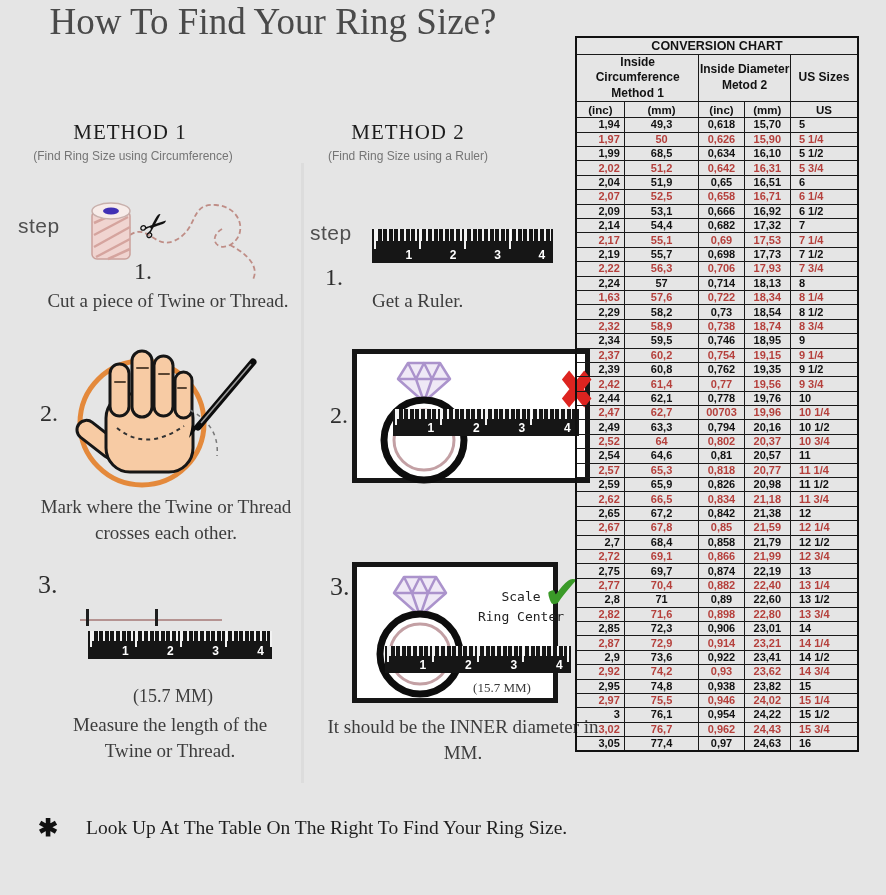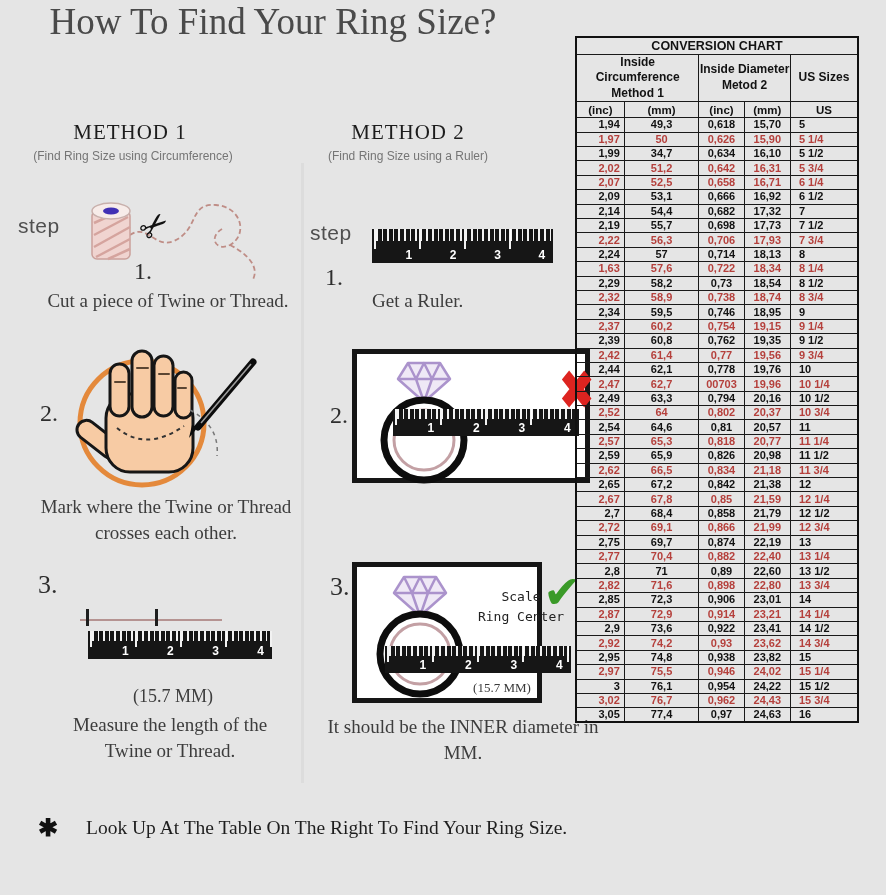--- a/index.html
+++ b/index.html
@@ -160,21 +160,21 @@
     <span class="rnum" style="left: 18.5%;">1</span>
         <span class="rnum" style="left: 43%;">2</span>
         <span class="rnum" style="left: 67.5%;">3</span>
         <span class="rnum" style="left: 92%;">4</span>
       </div>
     <span class="x-mark">✖</span>
   </div>
 
   <div class="abs step-num big" style="left:330px;top:572px;">3.</div>
 
-  <div class="abs frame" style="left:352px;top:562px;width:190px;height:141px;">
+  <div class="abs frame" style="left:352px;top:562px;width:206px;height:141px;">
     <svg class="abs" style="left:7px;top:5px;" width="112" height="126" viewBox="0 0 112 126">
       <g style="stroke:var(--gem-purple)" fill="#efe9f6" stroke-width="2.5" stroke-linejoin="round">
         <path d="M40,5 L72,5 L82,21 L56,44 L30,21 Z"></path>
         <path d="M40,5 L48,21 L56,5 L64,21 L72,5 M30,21 L82,21 M48,21 L56,44 M64,21 L56,44" fill="none"></path>
       </g>
       <circle cx="56" cy="82" r="40" fill="#fff" stroke="#0d0d0d" stroke-width="7"></circle>
       <circle cx="56" cy="82" r="30" fill="none" style="stroke:var(--ring-inner)" stroke-width="3"></circle>
     </svg>
     <div class="scale-label">
       <div>Scale</div>
@@ -238,32 +238,39 @@
           </tr>
           <tr class="red">
             <td class="c0">1,97</td>
             <td class="c1">50</td>
             <td class="c2">0,626</td>
             <td class="c3">15,90</td>
             <td class="c4">5 1/4</td>
           </tr>
           <tr>
             <td class="c0">1,99</td>
-            <td class="c1">34,7</td>
+            <td class="c1">68,5</td>
             <td class="c2">0,634</td>
             <td class="c3">16,10</td>
             <td class="c4">5 1/2</td>
           </tr>
           <tr class="red">
             <td class="c0">2,02</td>
             <td class="c1">51,2</td>
             <td class="c2">0,642</td>
             <td class="c3">16,31</td>
             <td class="c4">5 3/4</td>
           </tr>
+          <tr>
+            <td class="c0">2,04</td>
+            <td class="c1">51,9</td>
+            <td class="c2">0,65</td>
+            <td class="c3">16,51</td>
+            <td class="c4">6</td>
+          </tr>
           <tr class="red">
             <td class="c0">2,07</td>
             <td class="c1">52,5</td>
             <td class="c2">0,658</td>
             <td class="c3">16,71</td>
             <td class="c4">6 1/4</td>
           </tr>
           <tr>
             <td class="c0">2,09</td>
             <td class="c1">53,1</td>
@@ -271,20 +278,27 @@
             <td class="c3">16,92</td>
             <td class="c4">6 1/2</td>
           </tr>
           <tr>
             <td class="c0">2,14</td>
             <td class="c1">54,4</td>
             <td class="c2">0,682</td>
             <td class="c3">17,32</td>
             <td class="c4">7</td>
           </tr>
+          <tr class="red">
+            <td class="c0">2,17</td>
+            <td class="c1">55,1</td>
+            <td class="c2">0,69</td>
+            <td class="c3">17,53</td>
+            <td class="c4">7 1/4</td>
+          </tr>
           <tr>
             <td class="c0">2,19</td>
             <td class="c1">55,7</td>
             <td class="c2">0,698</td>
             <td class="c3">17,73</td>
             <td class="c4">7 1/2</td>
           </tr>
           <tr class="red">
             <td class="c0">2,22</td>
             <td class="c1">56,3</td>

